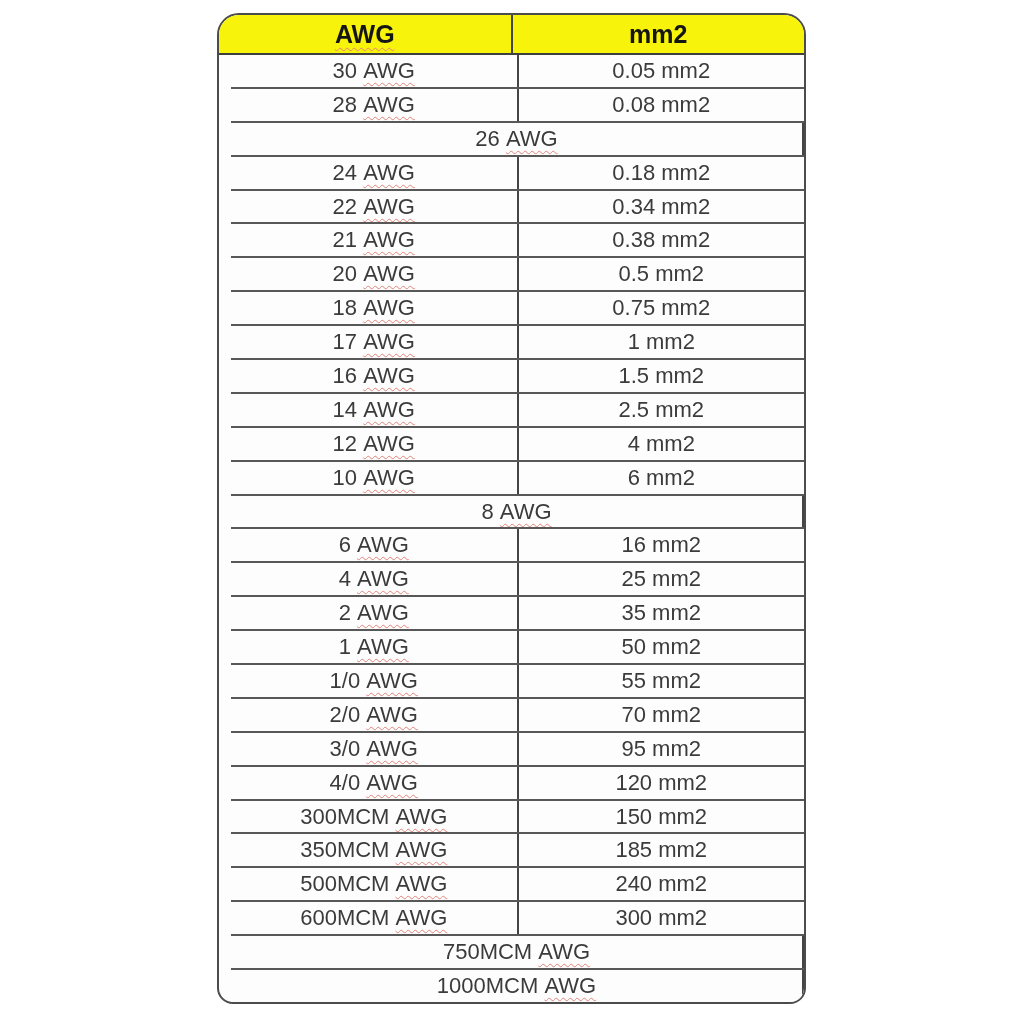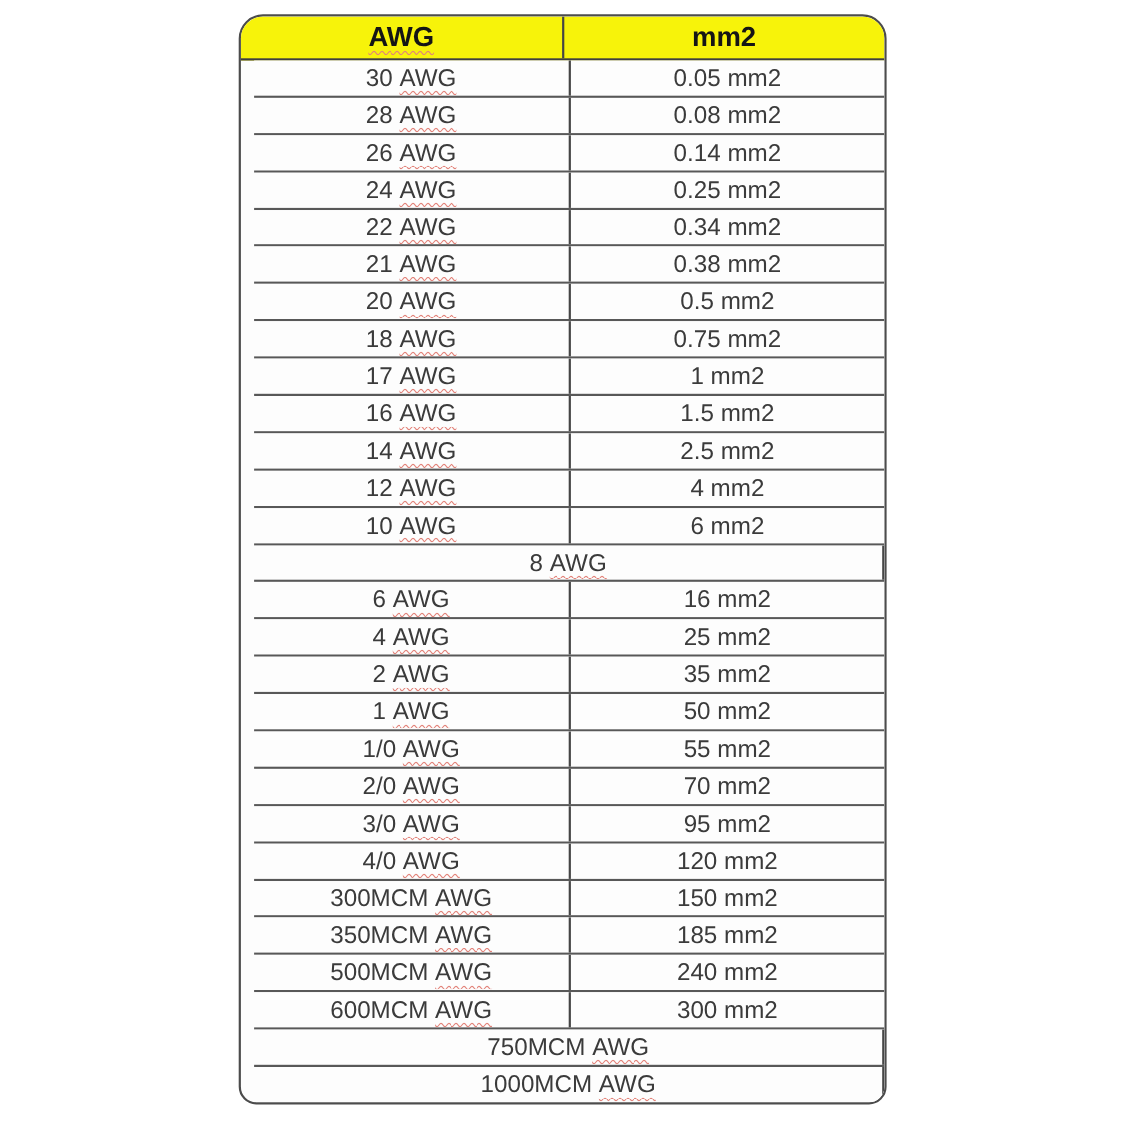--- a/index.html
+++ b/index.html
@@ -85,26 +85,25 @@
     <div class="cell col1">0.05 mm2</div>
   </div>
 
   <div class="row">
     <div class="cell col0">28 <span class="squiggle">AWG</span></div>
     <div class="cell col1">0.08 mm2</div>
   </div>
 
   <div class="row">
     <div class="cell col0">26 <span class="squiggle">AWG</span></div>
-    <div class="cell col1">0.14 mm2</div>
   </div>
 
   <div class="row">
     <div class="cell col0">24 <span class="squiggle">AWG</span></div>
-    <div class="cell col1">0.25 mm2</div>
+    <div class="cell col1">0.18 mm2</div>
   </div>
 
   <div class="row">
     <div class="cell col0">22 <span class="squiggle">AWG</span></div>
     <div class="cell col1">0.34 mm2</div>
   </div>
 
   <div class="row">
     <div class="cell col0">21 <span class="squiggle">AWG</span></div>
     <div class="cell col1">0.38 mm2</div>

